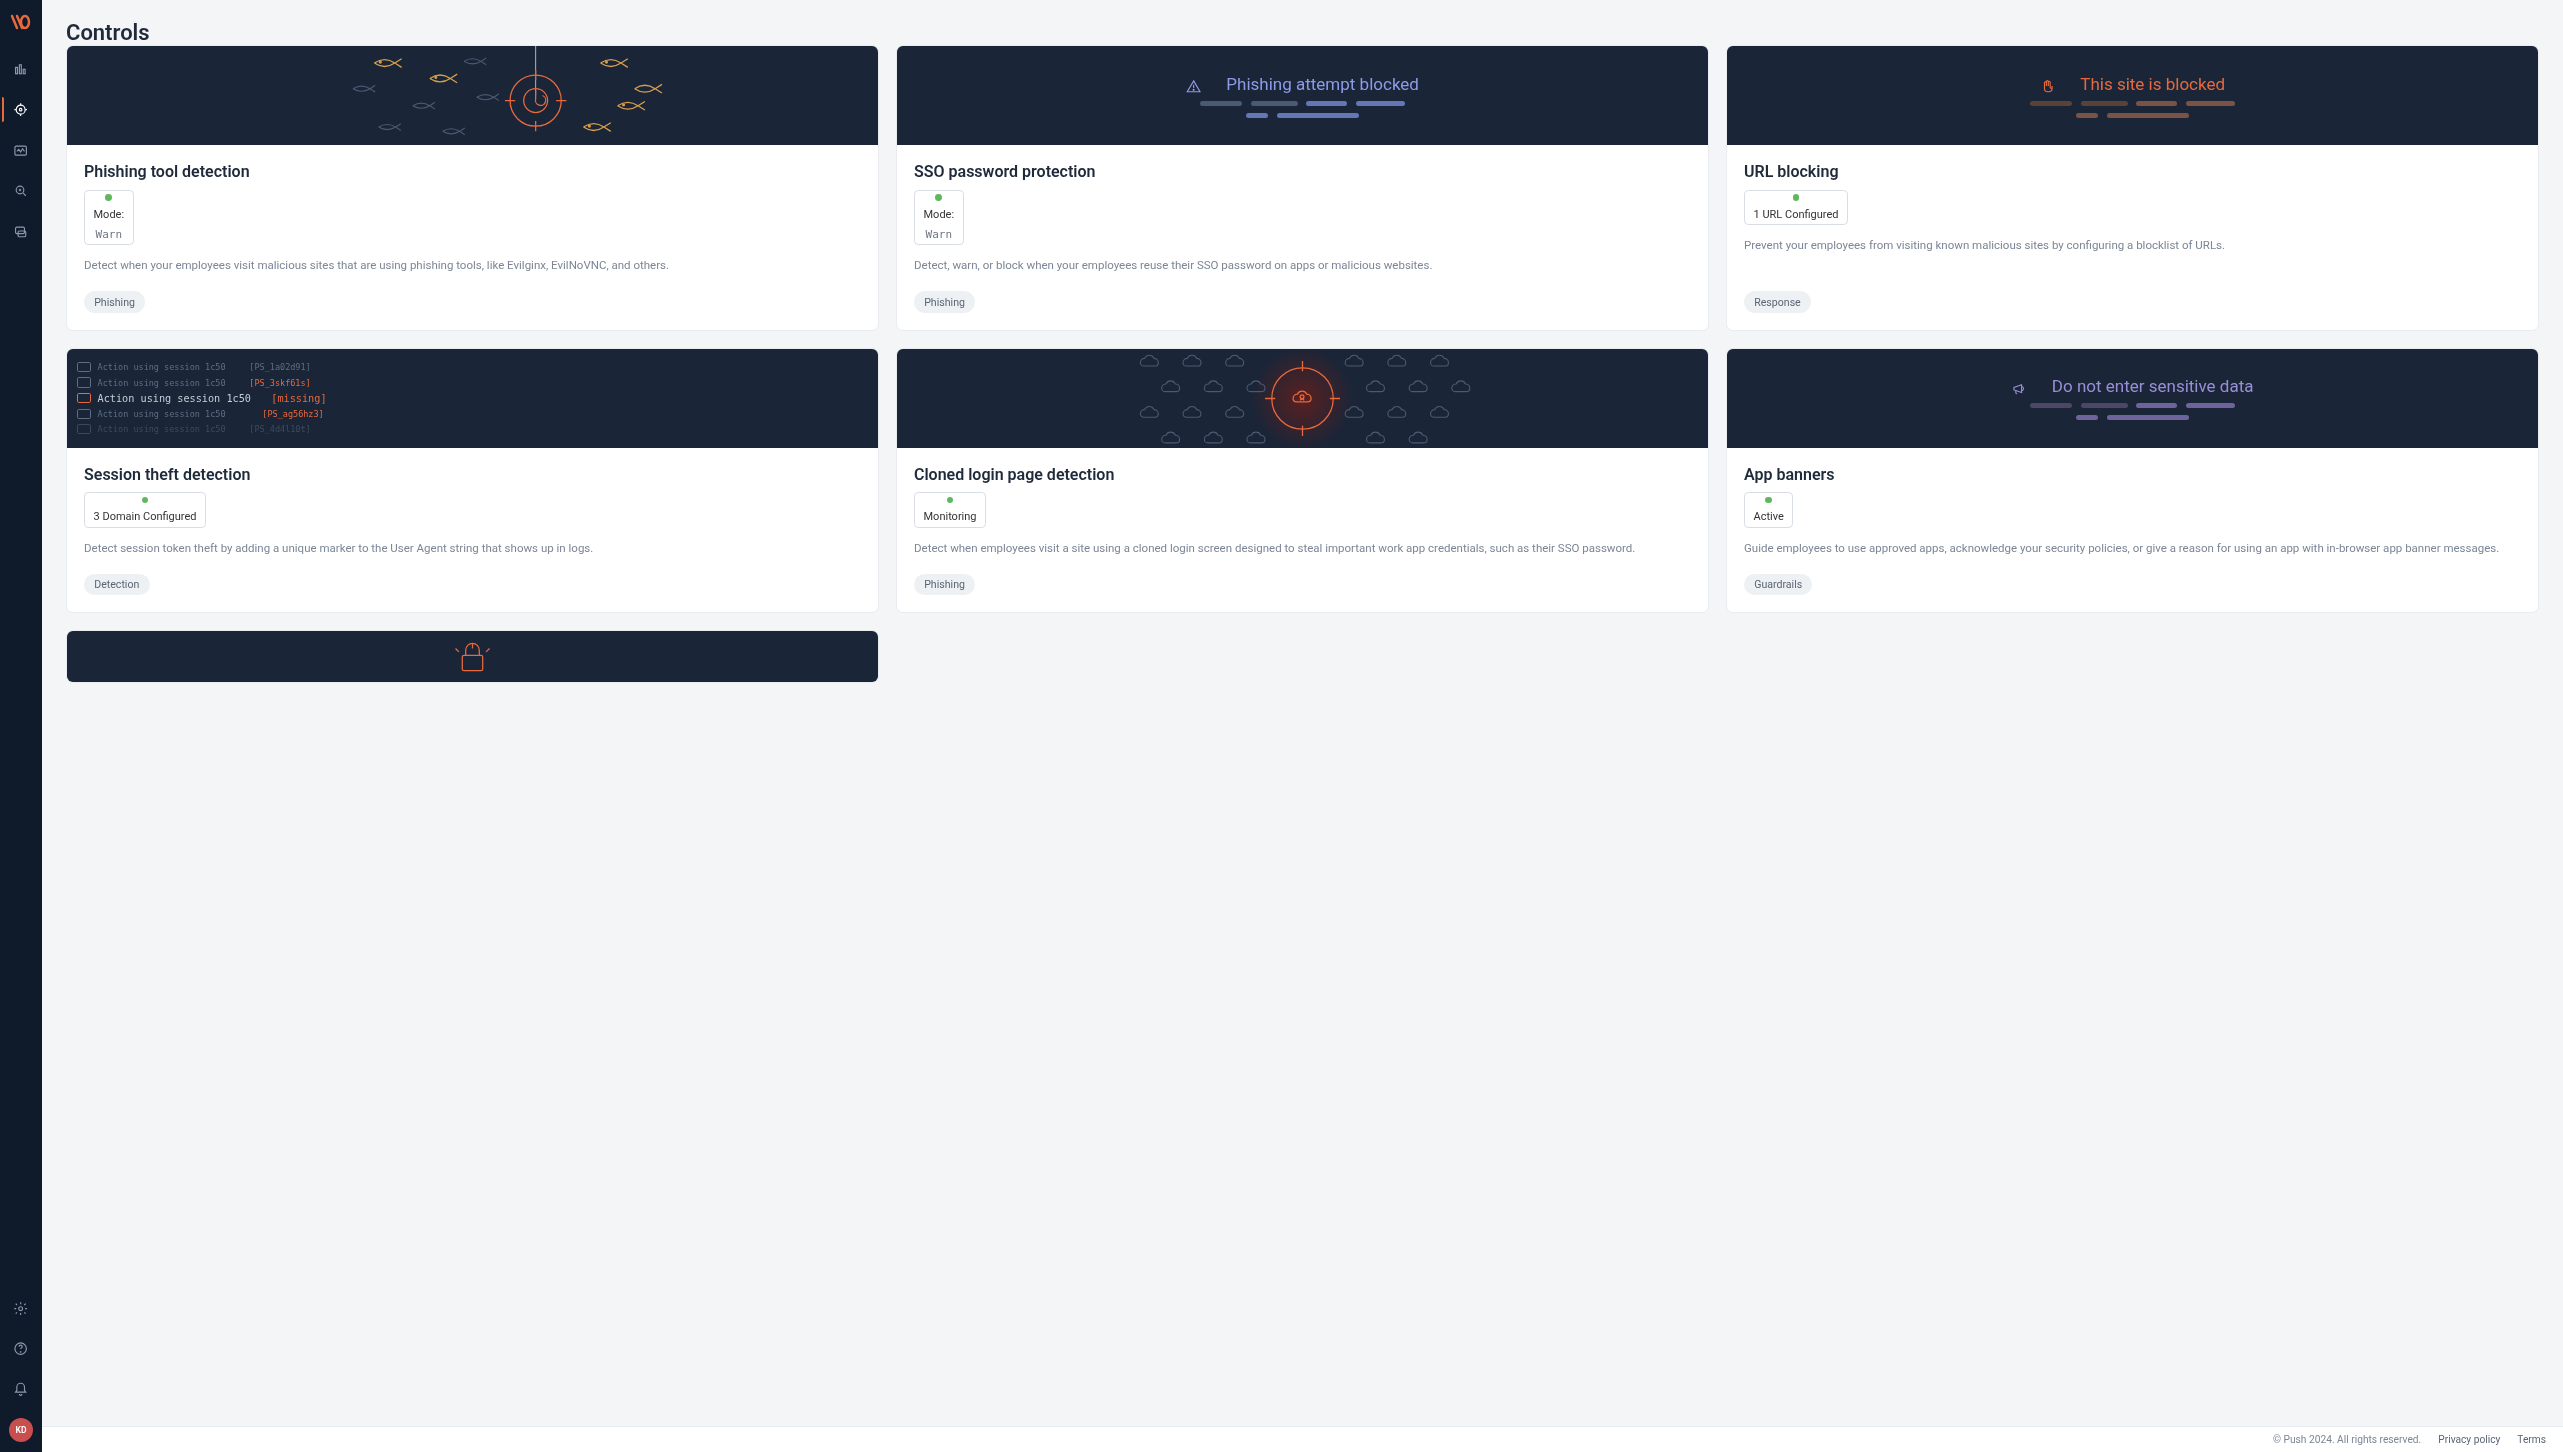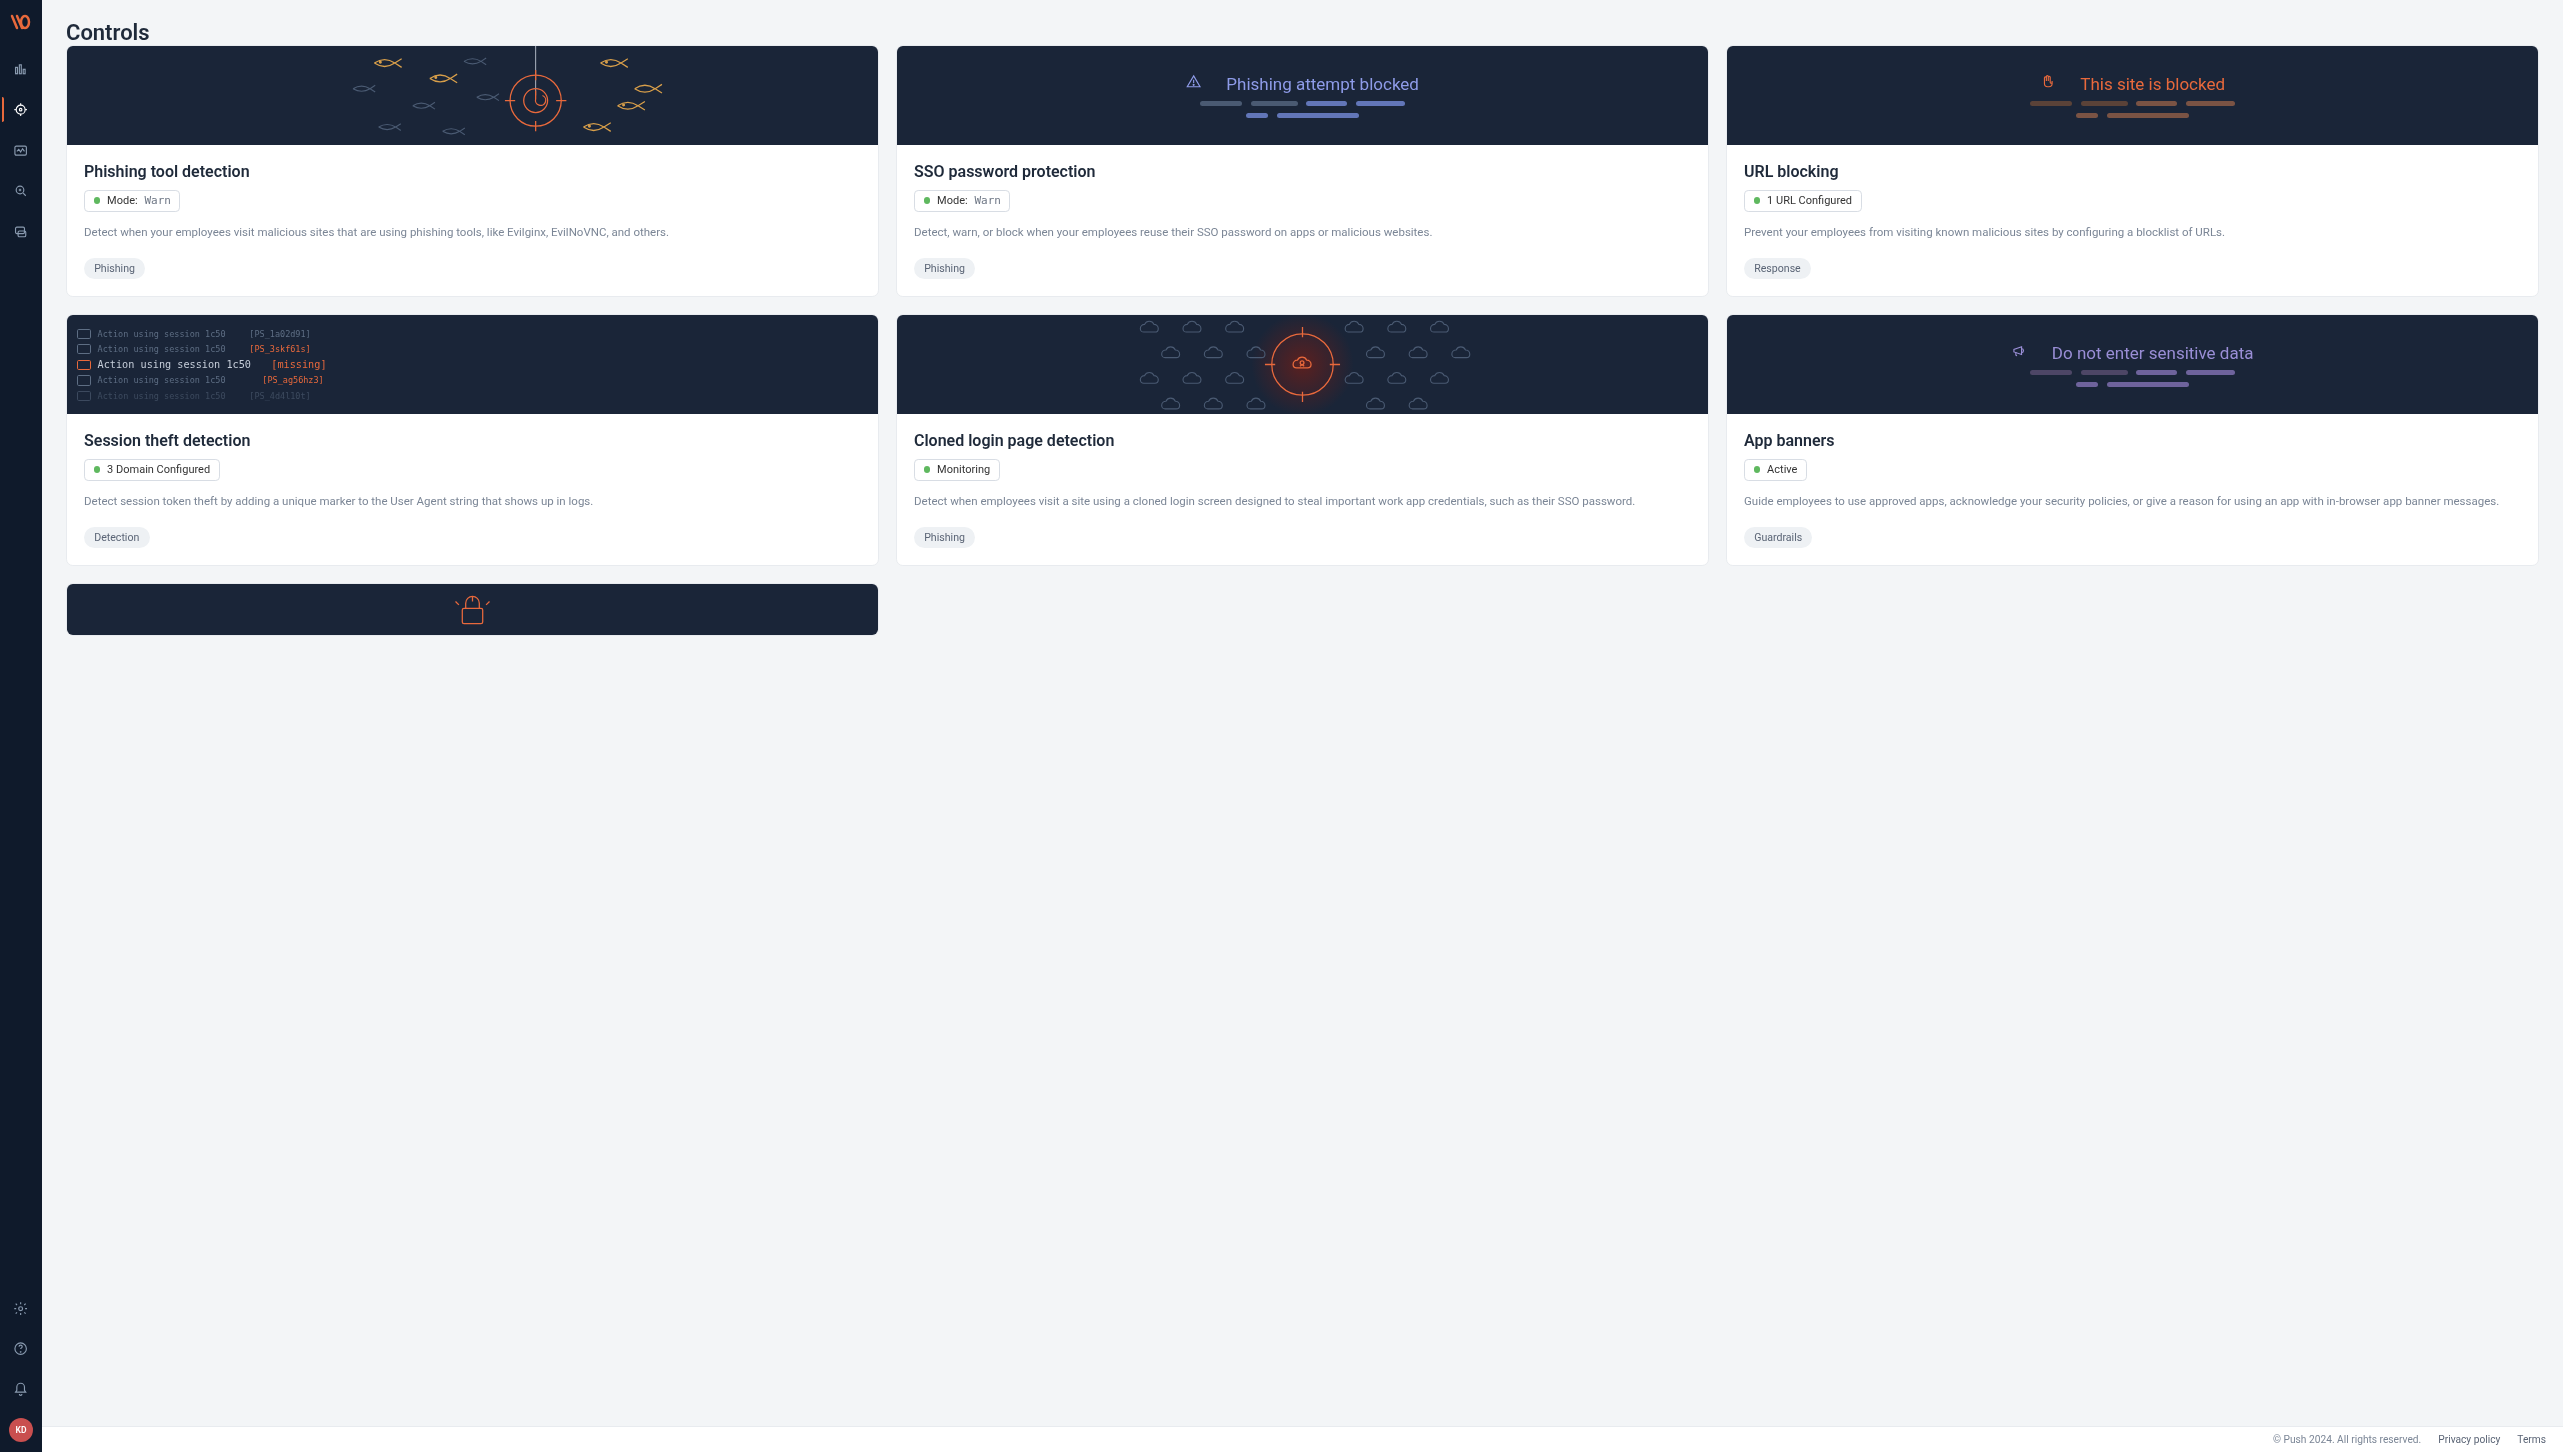--- a/index.html
+++ b/index.html
@@ -16,29 +16,29 @@
 .nav-item svg { width: 15.3px; height: 15.3px; }
 .sidebar-bottom { margin-top: auto; display: flex; flex-direction: column; align-items: center; gap: 1.7px; padding-bottom: 10.2px; width: 100%; }
 .avatar { width: 24px; height: 24px; border-radius: 50%; background: #c94f4f; color: #fff; font-size: 8.5px; display: flex; align-items: center; justify-content: center; font-weight: 600; margin-top: 6.8px; }
 
 
 .main { margin-left: 42px; flex: 1; padding: 20.4px 24px 51px; }
 .page-title { font-size: 22px; font-weight: 600; color: #1f2a3a; }
 .grid { display: grid; grid-template-columns: repeat(3, 1fr); gap: 17px; }
 .card { background: #fff; border: 0.8px solid #e8ebef; border-radius: 6.8px; overflow: hidden; cursor: pointer; display: flex; flex-direction: column; }
 .card-hero { height: 99px; background: #1a2538; position: relative; overflow: hidden; display: flex; align-items: center; justify-content: center; flex-direction: column; }
-.hero-text { font-size: 17px; font-weight: 400; margin-bottom: 6.8px; display: flex; align-items: flex-start; gap: 25px; }
+.hero-text { font-size: 17px; font-weight: 400; margin-bottom: 6.8px; display: flex; align-items: flex-end; gap: 25px; }
 .hero-text svg { width: 15.3px; height: 15.3px; }
 .hero-bars { display: flex; gap: 8.5px; }
 .hero-bar { height: 5.1px; border-radius: 2.5px; }
 .hero-bars-2 { display: flex; gap: 8.5px; margin-top: 6.8px; }
 
 .card-body { padding: 17px; flex: 1; display: flex; flex-direction: column; }
 .card-title { font-size: 16px; font-weight: 600; color: #1f2a3a; margin-bottom: 8.5px; }
-.status-pill { display: inline-flex; align-items: center; gap: 6.8px; border: 0.8px solid #d8dde4; border-radius: 4.2px; padding: 3.4px 8.5px; font-size: 11px; margin-bottom: 12px; align-self: flex-start; }
+.status-pill { display: inline-flex; align-items: center; gap: 6.8px; border: 0.8px solid #d8dde4; border-radius: 4.2px; padding: 3.4px 8.5px; font-size: 11px; margin-bottom: 12px; align-self: flex-start; flex-direction: column; }
 .status-dot { width: 6.8px; height: 6.8px; border-radius: 50%; background: #5fb85f; }
 .status-label { color: #333; }
 .status-value { font-family: monospace; color: #6e7785; }
 .card-desc { font-size: 11.5px; color: #7b8696; line-height: 1.5; margin-bottom: 17px; }
 .card-tag { display: inline-block; background: #eef1f4; color: #5a6475; font-size: 10.6px; padding: 4.2px 10.2px; border-radius: 12px; align-self: flex-start; margin-top: auto; }
 
 
 .fish-hero { background: #1a2538; }
 
 

